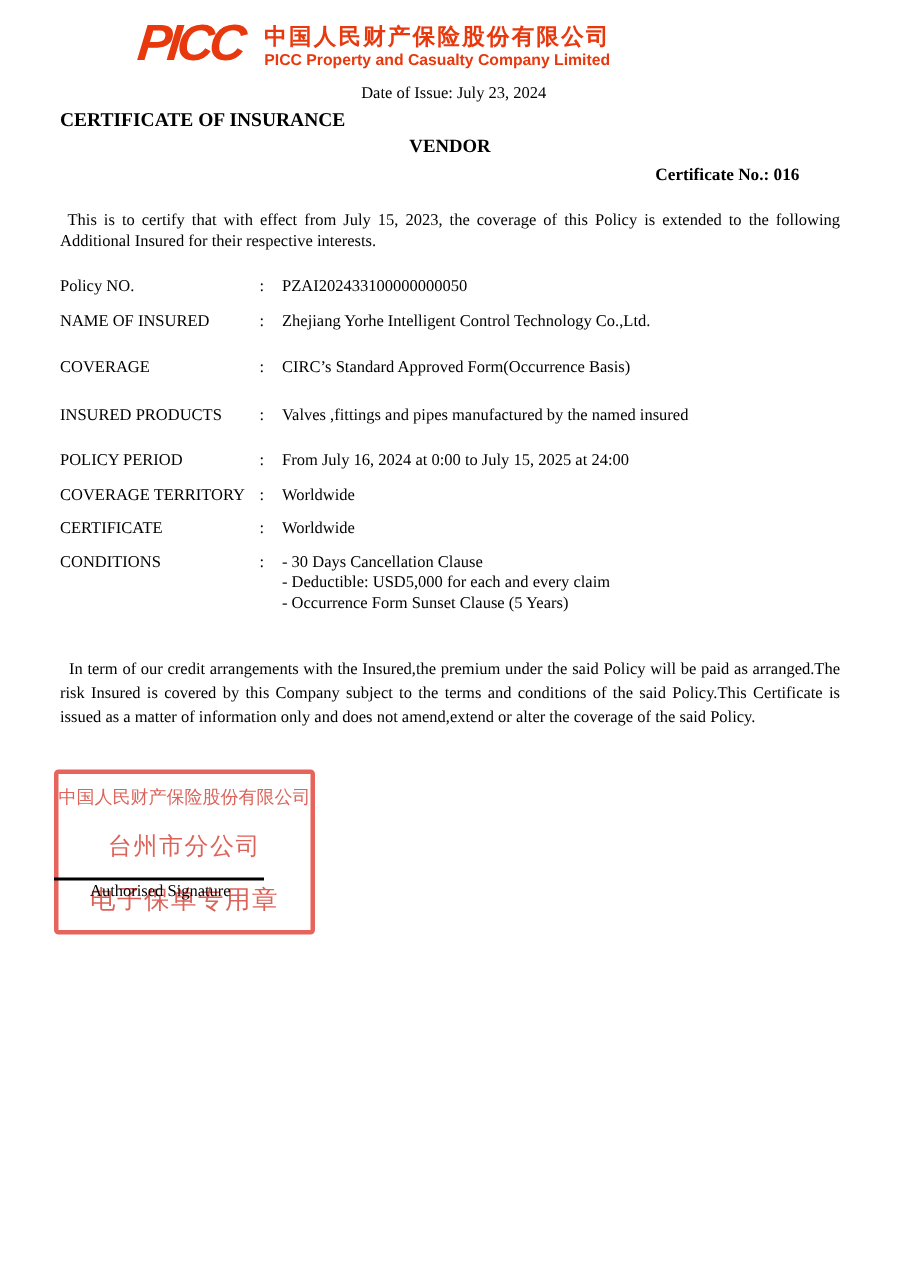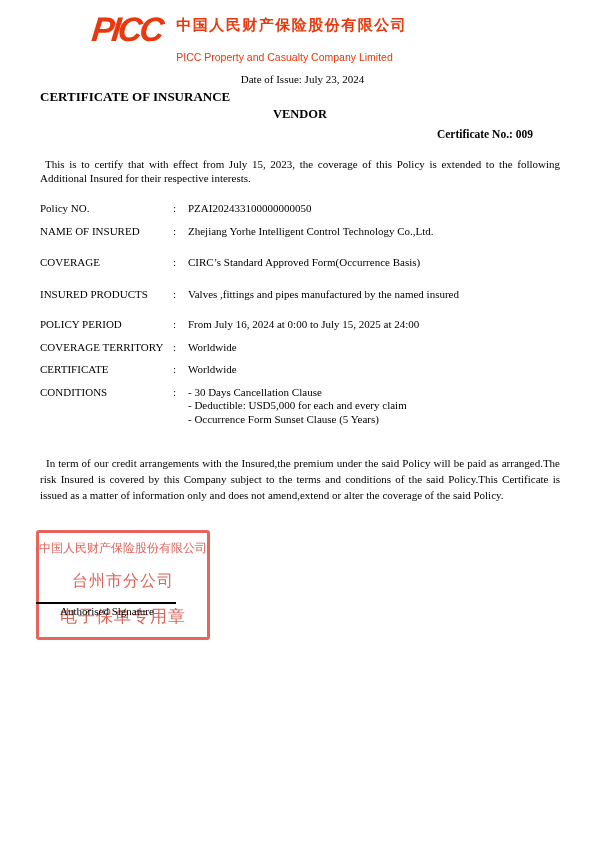--- a/index.html
+++ b/index.html
@@ -24,23 +24,23 @@
     transform:skewX(-6deg);
     padding-right:6px;
   }
   .logo-text { margin-left:9px; padding-top:2px; }
   .logo-cn {
     color:#e8380d; font-weight:bold;
     font-family:"Liberation Sans", sans-serif;
     font-size:15px; letter-spacing:1.5px; line-height:17px;
   }
   .logo-en {
-    color:#e8380d; font-weight:normal;
+    color:#e8380d; font-weight:bold;
     font-family:"Liberation Sans", sans-serif;
-    font-size:10.5px; line-height:13px; margin-top:18px;
+    font-size:10.5px; line-height:13px; margin-top:1px;
   }
   
   .date-line { margin-top:9px; margin-left:5px; font-size:11px;text-align:center; }
   .doc-title { font-weight:bold; font-size:13px; margin-top:4px; }
   .doc-subtitle { text-align:center; font-weight:bold; font-size:12.5px; margin-top:2px; }
   .cert-no { text-align:right; padding-right:27px; font-weight:bold; font-size:11.5px; margin-top:6px; }
   
   .intro {
     margin:17px 0 0 0; text-align:justify; text-indent:5px; line-height:14px;
   }
@@ -90,21 +90,21 @@
     <div class="logo-text">
       <div class="logo-cn">中国人民财产保险股份有限公司</div>
       <div class="logo-en">PICC Property and Casualty Company Limited</div>
     </div>
   </div>
 
   <div class="date-line">Date of Issue: July 23, 2024</div>
 
   <div class="doc-title">CERTIFICATE OF INSURANCE</div>
   <div class="doc-subtitle">VENDOR</div>
-  <div class="cert-no">Certificate No.: 009</div>
+  <div class="cert-no">Certificate No.: 016</div>
 
   <p class="intro">This is to certify that with effect from July 15, 2023, the coverage of this Policy is extended to the following Additional Insured for their respective interests.</p>
 
   <table class="fields">
     <tbody>
       <tr>
         <td class="lbl">Policy NO.</td>
         <td class="sep">:</td>
         <td class="val">PZAI202433100000000050</td>
       </tr>

